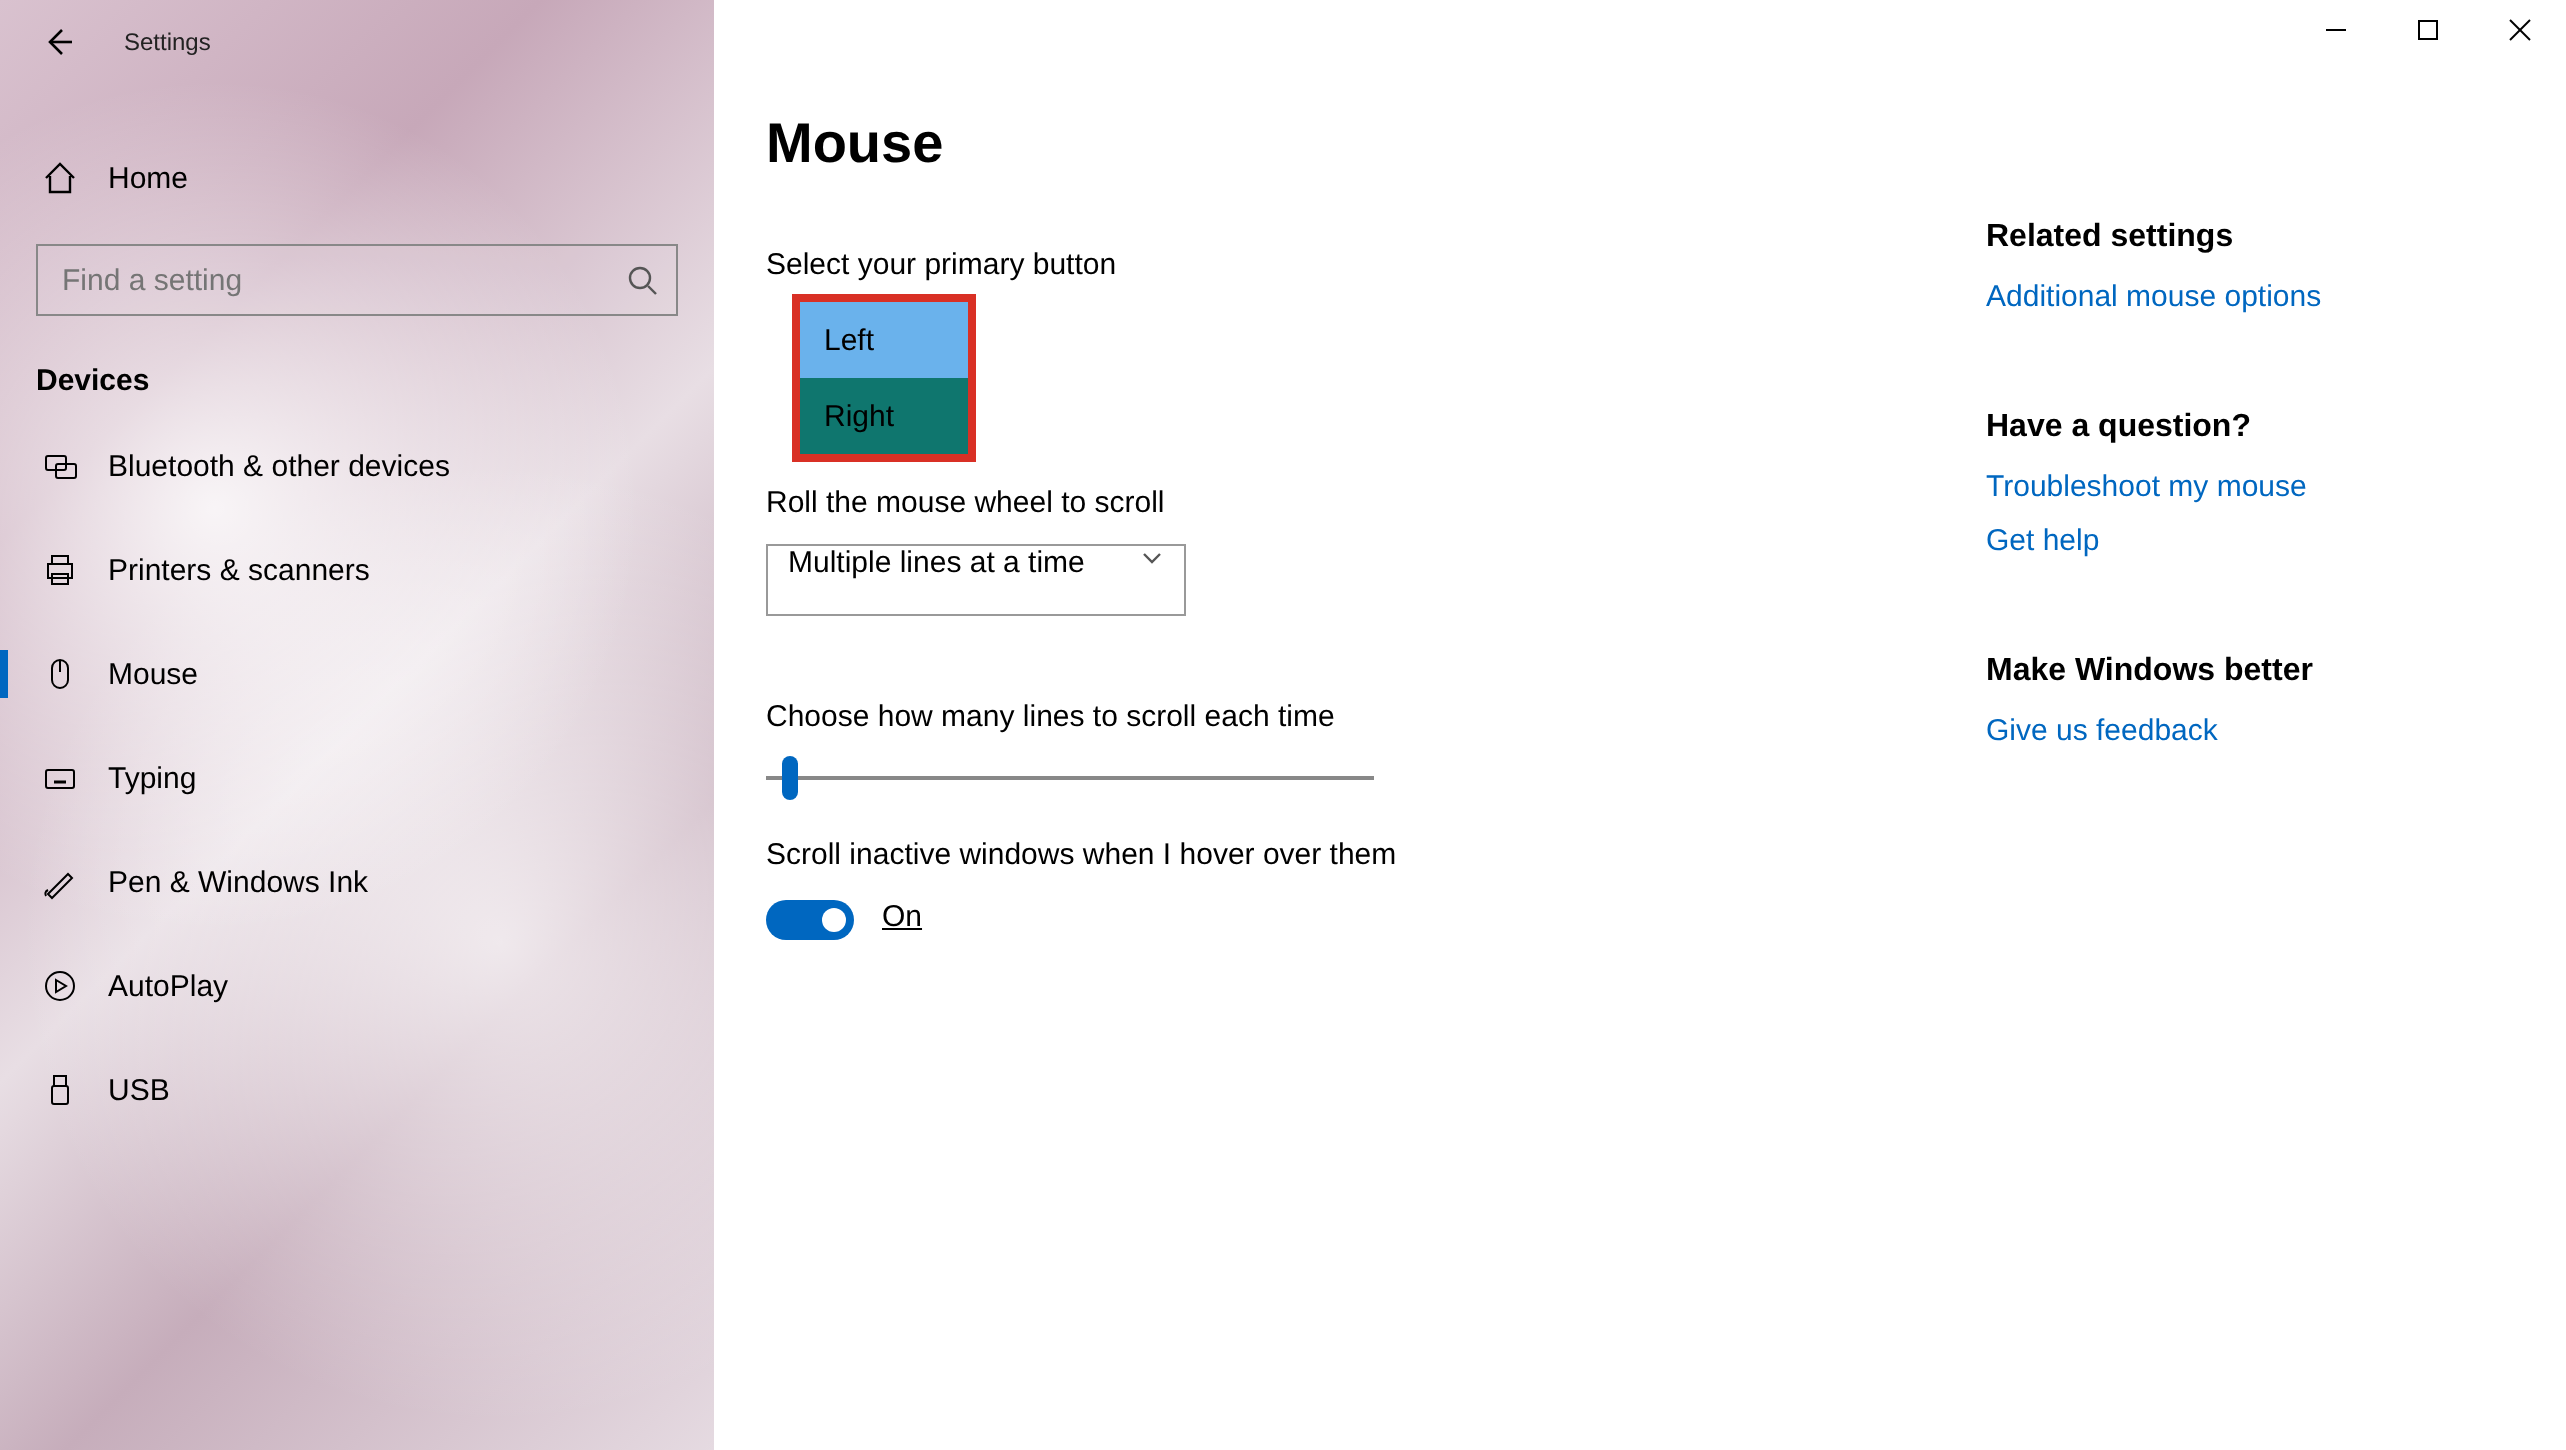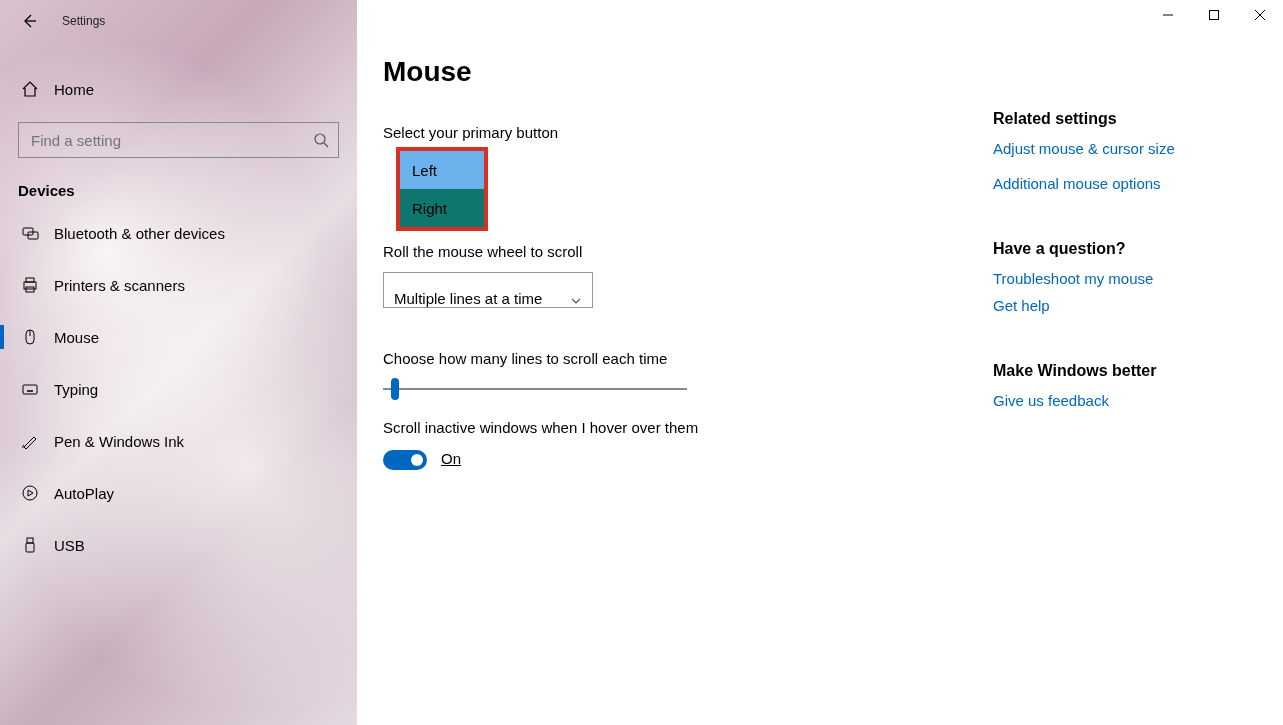--- a/index.html
+++ b/index.html
@@ -28,21 +28,21 @@
   .search-icon { position:absolute; right:10px; top:50%; transform:translateY(-50%); }
   .section-header { font-size:15px; font-weight:600; padding:24px 18px 8px 18px; }
   .nav-item { position:relative; display:flex; align-items:center; height:52px; padding-left:18px; cursor:pointer; }
   .nav-item .icn { width:24px; display:flex; justify-content:center; align-items:center; }
   .nav-item .lbl { margin-left:12px; font-size:15px; }
   .nav-item.active::before { content:""; position:absolute; left:0; top:14px; bottom:14px; width:4px; background:#0067c0; }
   
   .content { flex:1; position:relative; padding: 56px 0 0 26px; }
   .page-title { font-size:28px; font-weight:600; }
   .field-label { font-size:15px; margin-top:36px; }
-  .dropdown { position:relative; display:flex; align-items:flex-end; justify-content:space-between;
+  .dropdown { position:relative; display:flex; align-items:flex-start; justify-content:space-between;
     border:1px solid #999; width:210px; height:36px; padding:0 10px; margin-top:12px; cursor:pointer; font-size:15px; }
   .chevron-down { display:inline-block; }
   
   .dropdown-open {
     position:absolute; border:4px solid #d93025; width:92px;
     background:#fff; left:396px; top:147px;
   }
   .dropdown-open .opt { height:38px; display:flex; align-items:center; padding-left:12px; font-size:15px; cursor:pointer; }
   .opt.selected { background:#6ab2ec; }
   .opt.alt { background:#0f766e;text-align:center; }
@@ -220,21 +220,20 @@
     </div>
   </div>
 
   <div class="dropdown-open">
     <div class="opt selected">Left</div>
     <div class="opt alt">Right</div>
   </div>
 
   <div class="rightpane">
     <div class="rp-head">Related settings</div>
-    <a class="rp-link">Adjust mouse &amp; cursor size</a>
     <a class="rp-link">Additional mouse options</a>
 
     <div class="rp-section">
       <div class="rp-head">Have a question?</div>
       <a class="rp-link" style="margin-bottom:10px">Troubleshoot my mouse</a>
       <a class="rp-link">Get help</a>
     </div>
 
     <div class="rp-section">
       <div class="rp-head">Make Windows better</div>

